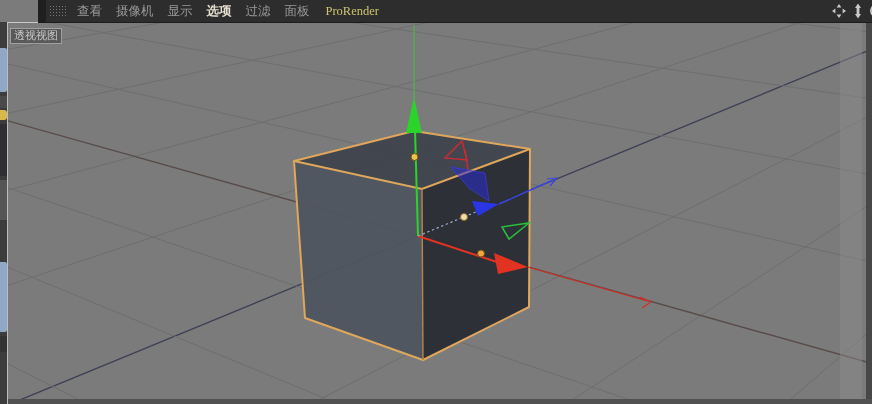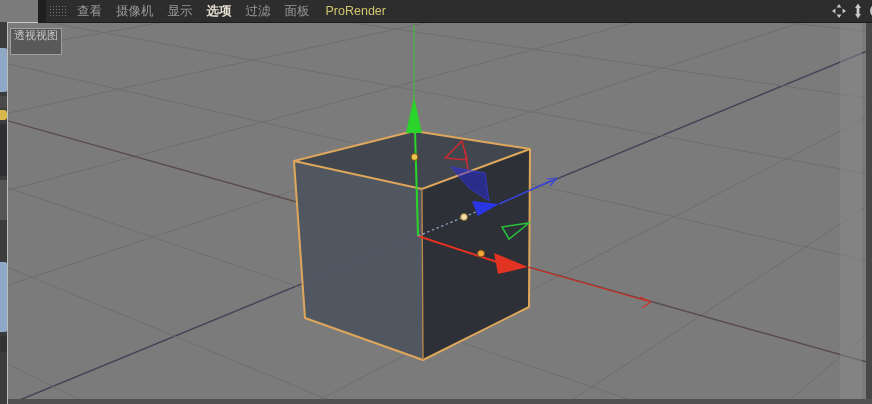--- a/index.html
+++ b/index.html
@@ -23,42 +23,42 @@
     width:17px;height:12px;margin:0 11px 0 3px;
     background-image:radial-gradient(circle, #777 34%, transparent 38%);
     background-size:3px 3px;
   }
   .menu-item{
     color:var(--menu-text,#999);
     font-size:12.5px;line-height:22px;
     margin-right:14px;white-space:nowrap;cursor:default;
   }
   .menu-item.highlight{color:var(--menu-highlight,#e4ded0);font-weight:bold;}
-  .menu-item.prorender{color:var(--prorender-text,#cfc46e);margin-left:2px;}
+  .menu-item.prorender{color:var(--prorender-text,#cfc46e);margin-left:2px;font-family:Liberation Serif, serif;}
   .view-icons{position:absolute;right:6px;top:3px;display:flex;gap:3px;}
   .view-icons svg{display:block;}
   
   .left-sliver{
     position:absolute;left:0;top:22px;width:7px;height:382px;
     background:#3c3c3c;z-index:20;
   }
   .left-sliver .frag{position:absolute;left:0;width:7px;}
   
   .viewport{
     position:absolute;left:7px;top:22px;width:865px;height:382px;
     border-top:1px solid #c9c9c9;border-left:1px solid #bdbdbd;
     box-sizing:border-box;background:var(--bg-grid,#7b7b7b);
     overflow:hidden;z-index:10;
   }
   .viewport svg{position:absolute;left:0;top:0;}
   .vp-label{
     position:absolute;left:2px;top:5px;
     font-size:11px;line-height:13px;color:#c6c6c6;
     background:#595959;border:1px solid #9f9f9f;
-    padding:0 3px 12px 3px;z-index:15;white-space:nowrap;
+    padding:0 3px 1px 3px;z-index:15;white-space:nowrap;
   }
   .right-light-strip{
     position:absolute;right:10px;top:0;width:22px;height:382px;
     background:rgba(142,142,142,.45);z-index:11;
   }
   .right-border{
     position:absolute;right:0;top:0;width:6px;height:382px;
     background:#474747;z-index:12;
   }
   .bottom-band{

